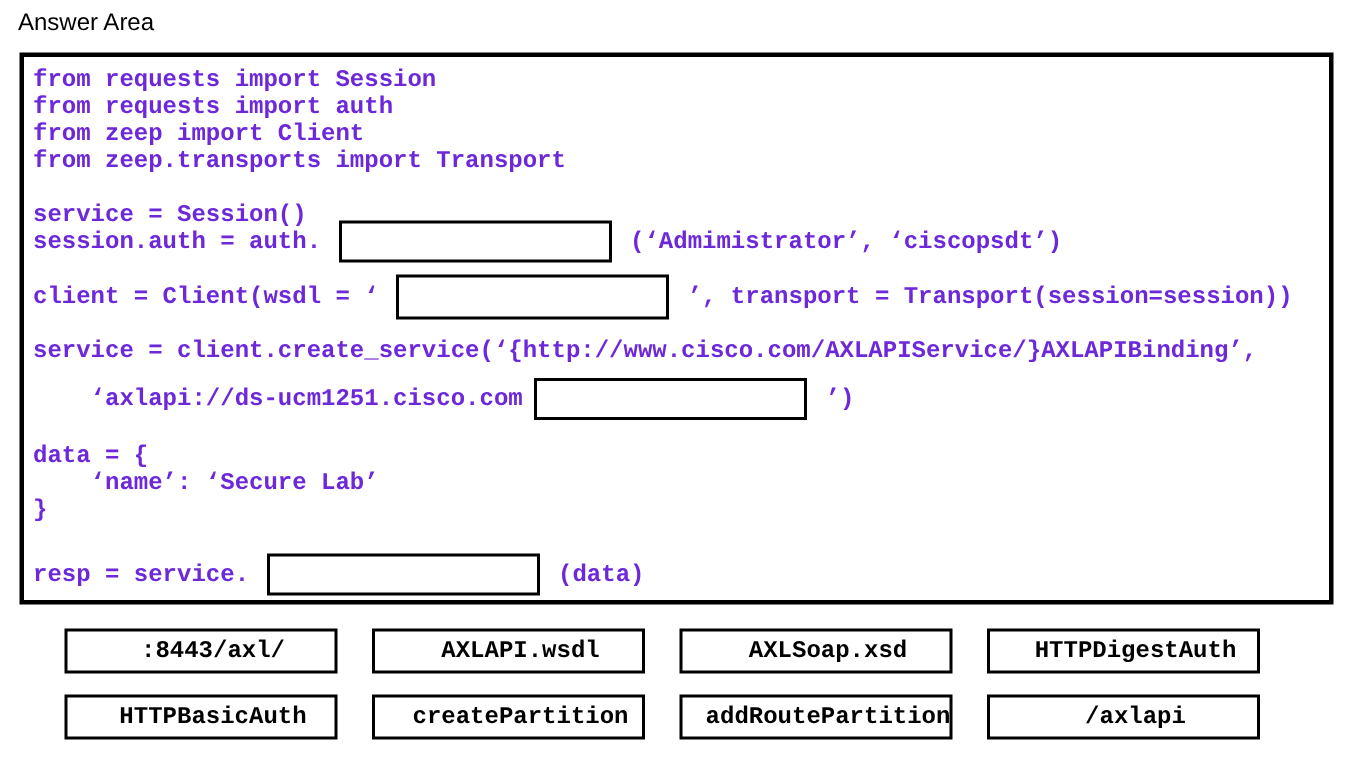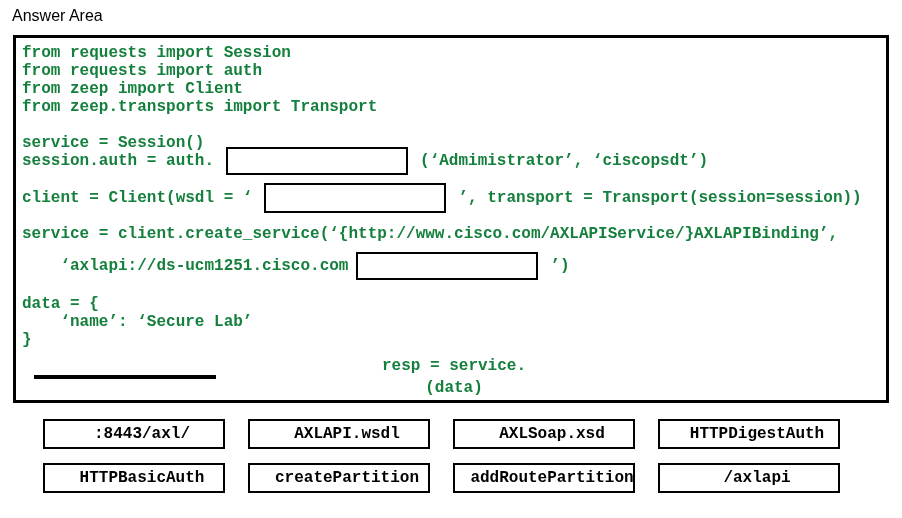--- a/index.html
+++ b/index.html
@@ -30,42 +30,42 @@
     top: 35px;
     width: 876px;
     height: 368px;
     border: 3px solid #000000;
     box-sizing: border-box;
     background: #ffffff;
     padding: 6px 0 0 6px;
     font-family: "Liberation Mono", monospace;
     font-weight: bold;
     font-size: 16px;
-    color: #15803d;
+    color: #6d28d9;
   }
   .code-line {
     height: 18px;
     line-height: 18px;
     white-space: pre;
   }
   .blank-line {
     height: 18px;
   }
   .code-row {
     display: flex;
     align-items: center;
     white-space: pre;
     line-height: 18px;
   }
   .row-auth   { height: 28px; margin-top: -5px; }
   .row-wsdl   { height: 30px; margin-top: 8px; }
   .line-service { margin-top: 12px; }
   .row-url    { height: 28px; margin-top: 9px; }
   .line-data  { margin-top: 15px; }
-  .row-resp   { height: 28px; margin-top: 8px; flex-direction: column; }
+  .row-resp   { height: 28px; margin-top: 20px; }
   .drop-box {
     display: inline-block;
     width: 182px;
     border: 2px solid #000000;
     box-sizing: border-box;
     background: #ffffff;
     align-self: stretch;
     margin: 0 12px;
   }
   .row-url .drop-box { margin-left: 8px; }

